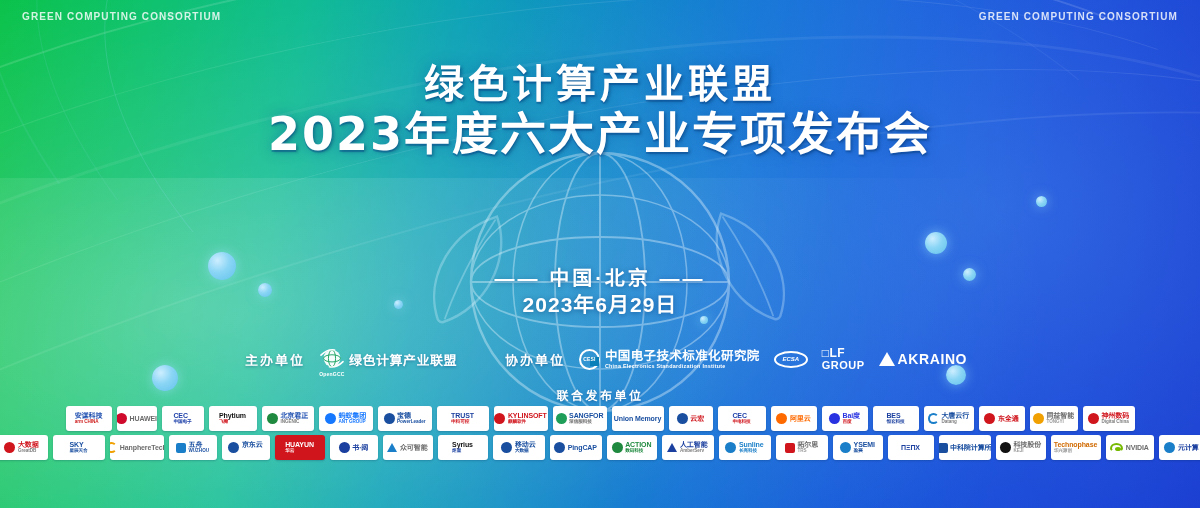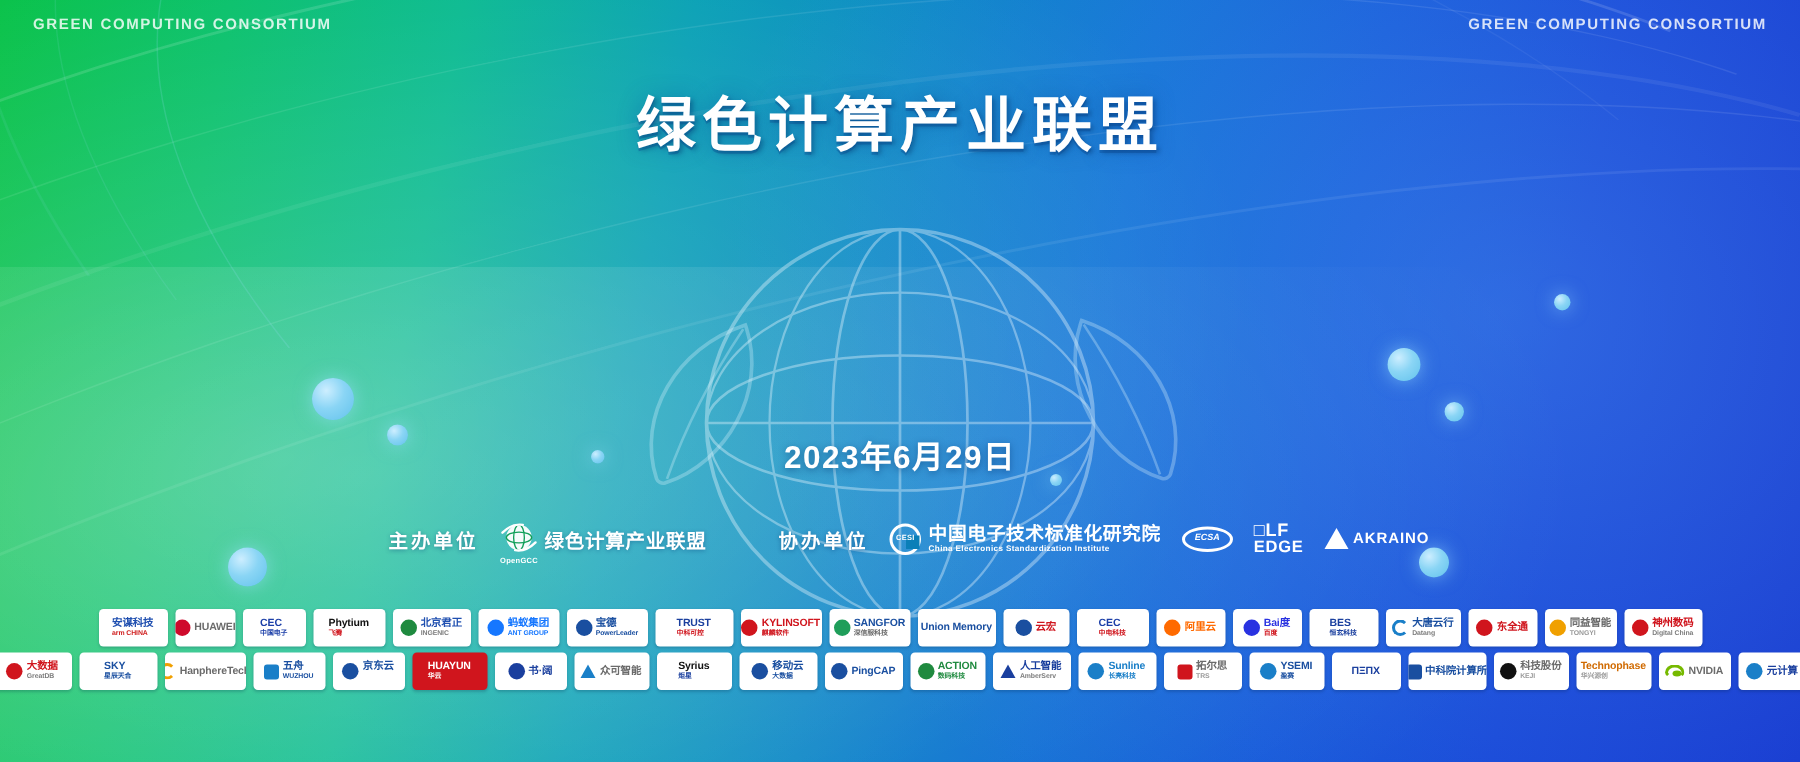--- a/index.html
+++ b/index.html
@@ -183,21 +183,21 @@
     font-weight:bold; letter-spacing:.5px;
   }
   .lfedge .t{ font-size:12px; }
   .lfedge .b{ font-size:11px; }
 
   .akraino{ display:flex; align-items:center; gap:3px; color:#fff; }
   .akraino .tri{
     width:0;height:0;border-left:8px solid transparent;border-right:8px solid transparent;
     border-bottom:14px solid #fff;
   }
-  .akraino .nm{ font-size:10px; font-weight:bold; letter-spacing:.6px; }
+  .akraino .nm{ font-size:14px; font-weight:bold; letter-spacing:.6px; }
 
   
   .joint-label{
     position:absolute; left:0; right:0; top:386px; text-align:center;
     font-size:12px; font-weight:bold; letter-spacing:2.5px; color:#ffffff;
     text-shadow:0 1px 3px rgba(0,50,110,.45);
   }
 
   
   .logo-rows{
@@ -308,22 +308,24 @@
         <div class="bubble" style="left: 394px; top: 300px; width: 9px; height: 9px;"></div>
         <div class="bubble" style="left: 700px; top: 316px; width: 8px; height: 8px;"></div>
       </div>
   </div>
 
   <div class="corner-mark left">GREEN COMPUTING CONSORTIUM</div>
   <div class="corner-mark right">GREEN COMPUTING CONSORTIUM</div>
 
   <div class="title-block">
     <div class="title-line l1">绿色计算产业联盟</div>
+    <div class="title-line l2">2023年度六大产业专项发布会</div>
   </div>
 
+  <div class="loc">—— 中国·北京 ——</div>
   <div class="date">2023年6月29日</div>
 
   <div class="org-strip">
 
     <div class="org-label">主办单位</div>
 
     <div class="org-item">
       <div class="mark-gcc">
         <div class="gcc-globe">
           <svg viewBox="0 0 40 36">
@@ -355,32 +357,33 @@
 
     <div class="org-item">
       <div class="ecsa-oval">
         <span>ECSA</span>
       </div>
     </div>
 
     <div class="org-item">
       <div class="lfedge">
         <div class="t">□LF</div>
-        <div class="b">EDGE</div>
+        <div class="b">GROUP</div>
       </div>
     </div>
 
     <div class="org-item">
       <div class="akraino">
         <div class="tri"></div>
         <div class="nm">AKRAINO</div>
       </div>
     </div>
   </div>
 
+  <div class="joint-label">联合发布单位</div>
 
   <div class="logo-rows" id="logo-rows">
       <div class="logo-row">
         <div class="logo-chip" style="width: 46px;">
           <div class="chip-inner">
             <div class="chip-stack">
               <div class="ltxt" style="color: rgb(31, 79, 176);">安谋科技</div>
               <div class="lsub" style="color: rgb(208, 32, 32);">arm CHINA</div>
             </div>
           </div>

